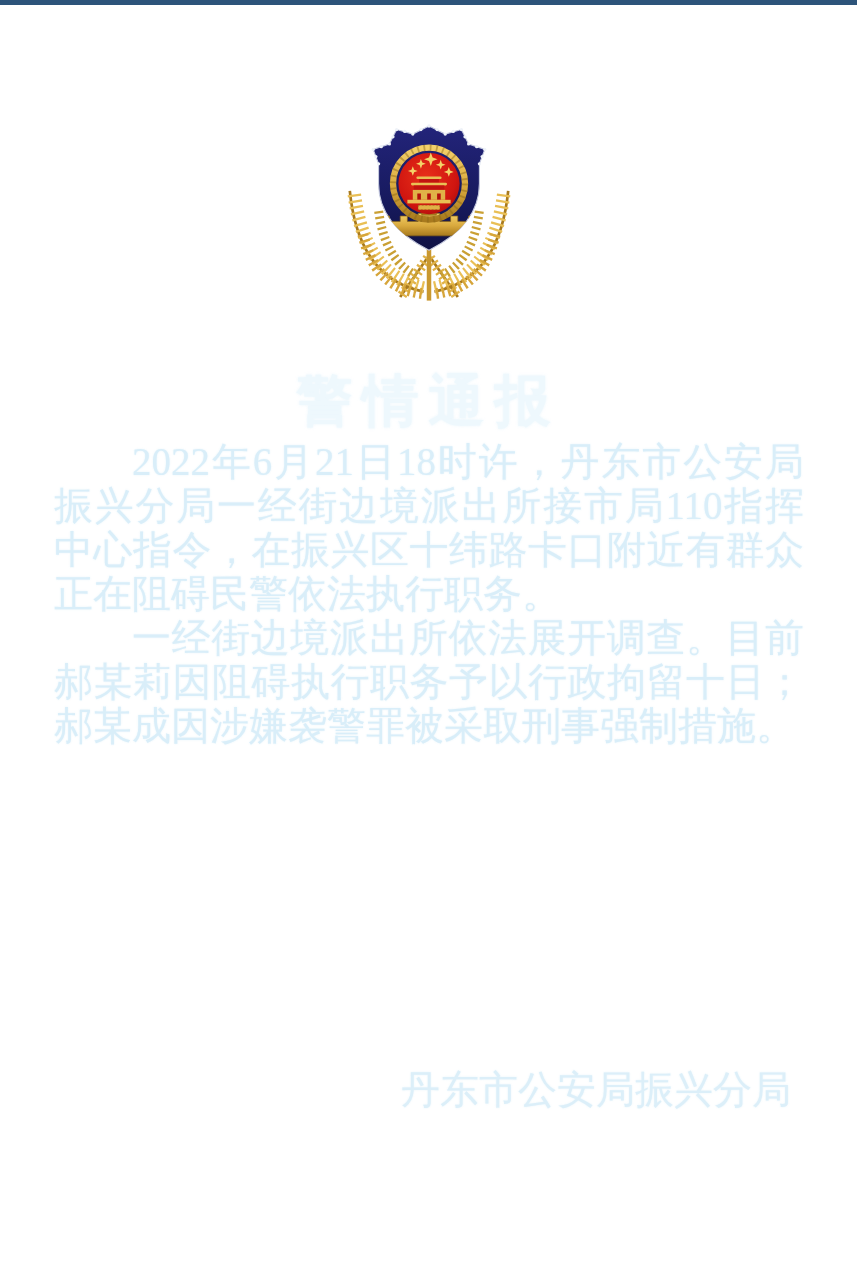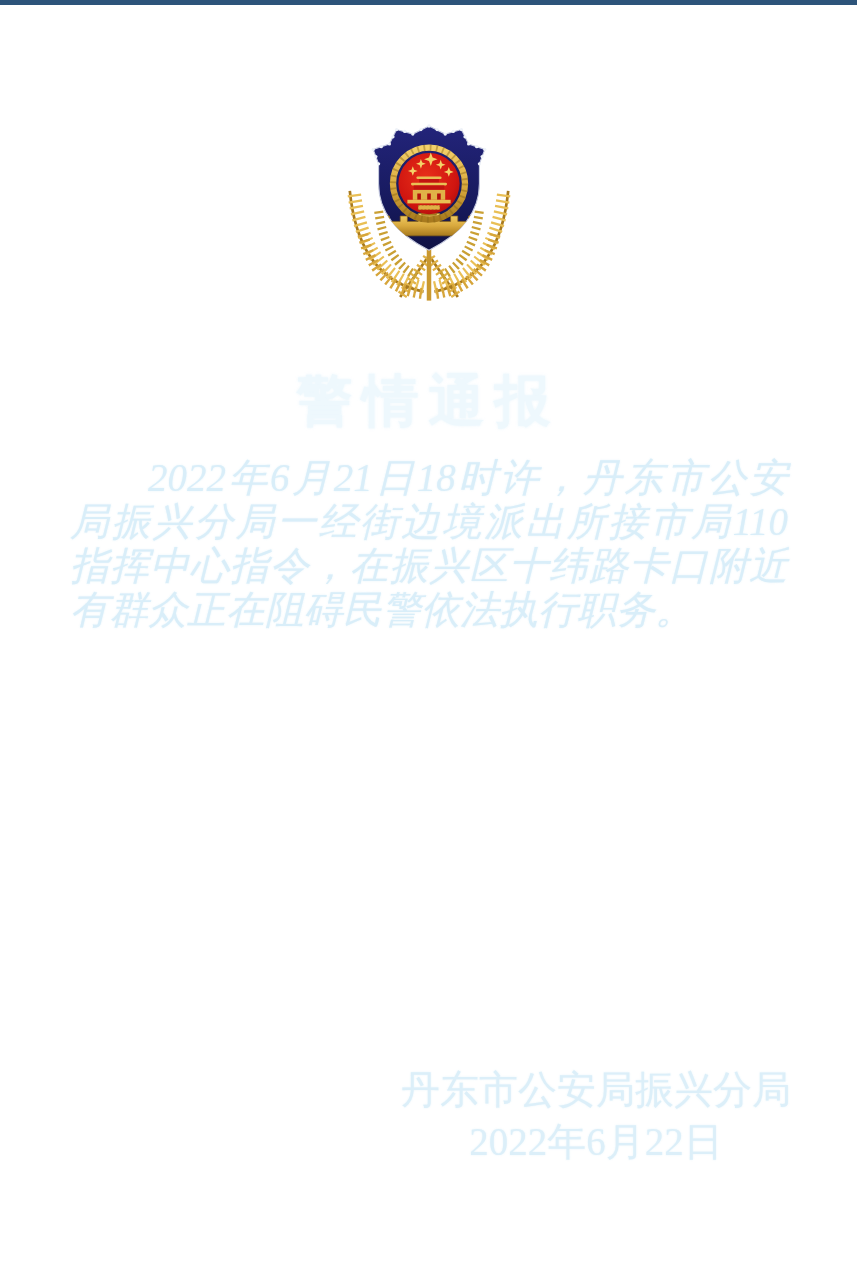--- a/index.html
+++ b/index.html
@@ -40,26 +40,26 @@
     position: absolute;
     top: 440px;
     left: 54px;
     right: 53px;
     font-size: 39px;
     line-height: 44px;
     color: #d9eef9;
     text-align: justify;
     text-shadow: 0 0 2px rgba(170,215,240,.3);
   }
-  .body-text p { margin: 16px; text-indent: 2em; font-style: italic; }
+  .body-text p { margin: 0; text-indent: 2em; }
   .signature {
     position: absolute;
     top: 1064px;
     right: 66px;
-    text-align: center;
+    text-align: right;
     font-size: 39px;
     line-height: 52px;
     color: #dceff9;
     text-shadow: 0 0 2px rgba(170,215,240,.3);
   }
 </style>
 </head>
 <body>
 
 <div class="top-edge"></div>
@@ -159,18 +159,18 @@
     <rect x="119" y="99" width="4" height="7" fill="#b40f0c"></rect>
     <rect x="86" y="106" width="48" height="4" fill="#e9c055"></rect>
     <rect x="98" y="112" width="24" height="5" fill="#e0b247" stroke="#8a6516" stroke-width="0.6" stroke-dasharray="2 2"></rect>
   </g>
 </svg>
 
 <h1 class="title">警情通报</h1>
 
 <div class="body-text">
   <p>2022年6月21日18时许，丹东市公安局振兴分局一经街边境派出所接市局110指挥中心指令，在振兴区十纬路卡口附近有群众正在阻碍民警依法执行职务。</p>
+  <p>一经街边境派出所依法展开调查。目前郝某莉因阻碍执行职务予以行政拘留十日；郝某成因涉嫌袭警罪被采取刑事强制措施。</p>
 </div>
 
 <div class="signature">
   <div>丹东市公安局振兴分局</div>
-  <div>2022年6月22日</div>
 </div>
 
 </body></html>

